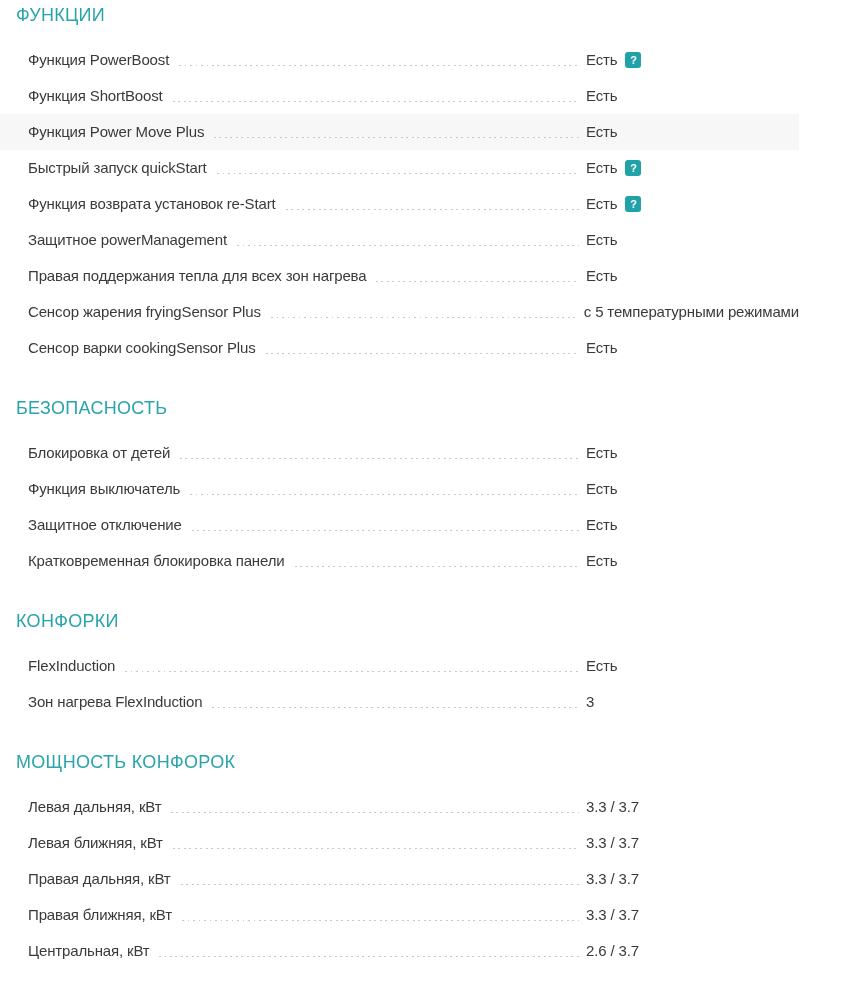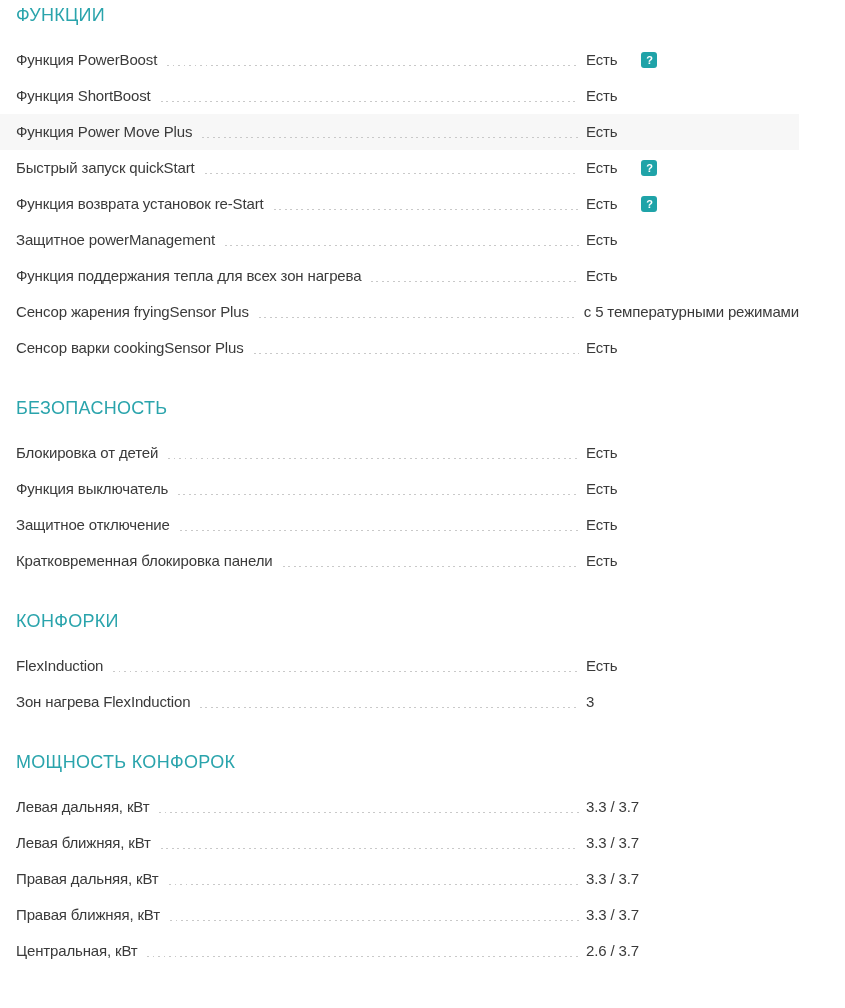--- a/index.html
+++ b/index.html
@@ -27,42 +27,42 @@
     line-height:23px;
     letter-spacing:.3px;
     color:var(--accent);
     text-transform:uppercase;
   }
   .spec-section:first-child .section-title{margin-top:4px;}
   .spec-row{
     display:flex;
     align-items:center;
     height:36px;
-    padding-left:16px;
+    padding-left:28px;
     font-size:15px;
     line-height:18px;
   }
   .spec-row.highlighted{background:var(--row-highlight);align-items:center;}
   .spec-label{
     flex:0 0 auto;
     white-space:nowrap;
     letter-spacing:-0.15px;
   }
   .leader{
     flex:1 1 auto;
     height:1px;
     margin:0 7px 0 10px;
     transform:translateY(5px);
     background-image:repeating-linear-gradient(to right,var(--leader) 0 1.6px,transparent 1.6px 5.5px);
   }
   .spec-value{
     flex:0 0 213px;
     display:flex;
     align-items:center;
-    gap:24px;
+    gap:8px;
     white-space:nowrap;
     letter-spacing:-0.15px;
   }
   .help-badge{
     flex:0 0 auto;
     width:16px;height:16px;
     border-radius:3px;
     background:var(--badge);
     color:#ffffff;
     font-size:11px;
@@ -128,21 +128,21 @@
   <div class="spec-row">
     <span class="spec-label">Защитное powerManagement</span>
     <span class="leader"></span>
     <span class="spec-value">
       <span class="value-text">Есть</span>
 
     </span>
   </div>
 
   <div class="spec-row">
-    <span class="spec-label">Функция поддержания тепла для всех зон нагрева</span>
+    <span class="spec-label">Правая поддержания тепла для всех зон нагрева</span>
     <span class="leader"></span>
     <span class="spec-value">
       <span class="value-text">Есть</span>
 
     </span>
   </div>
 
   <div class="spec-row">
     <span class="spec-label">Сенсор жарения fryingSensor Plus</span>
     <span class="leader"></span>

